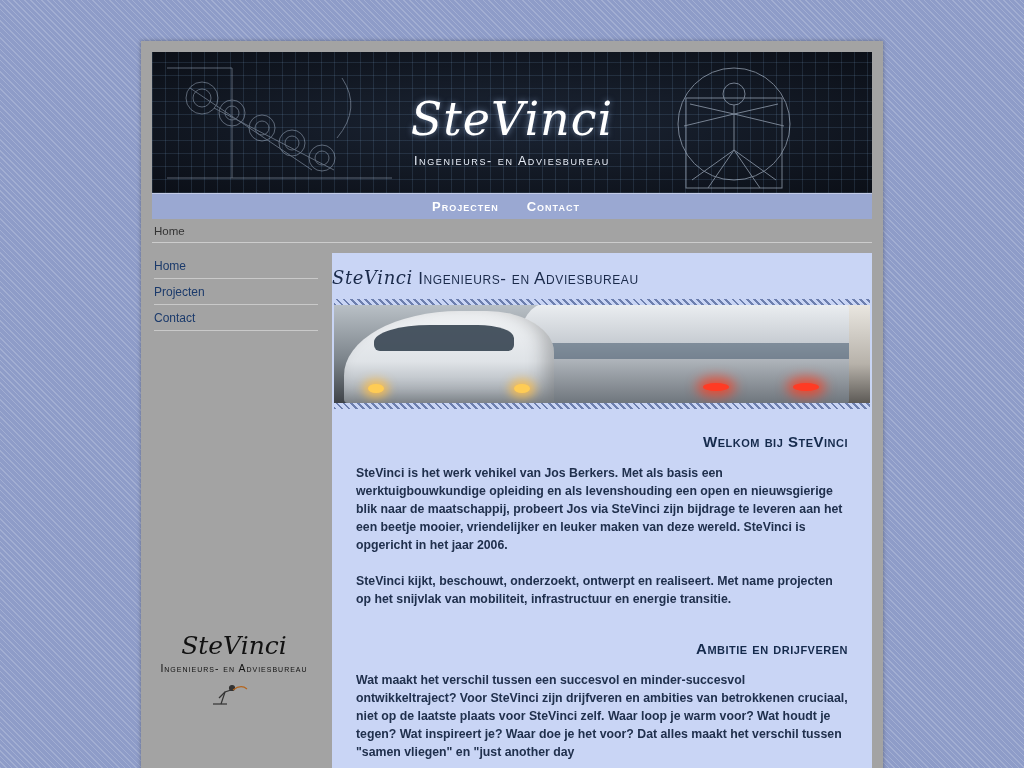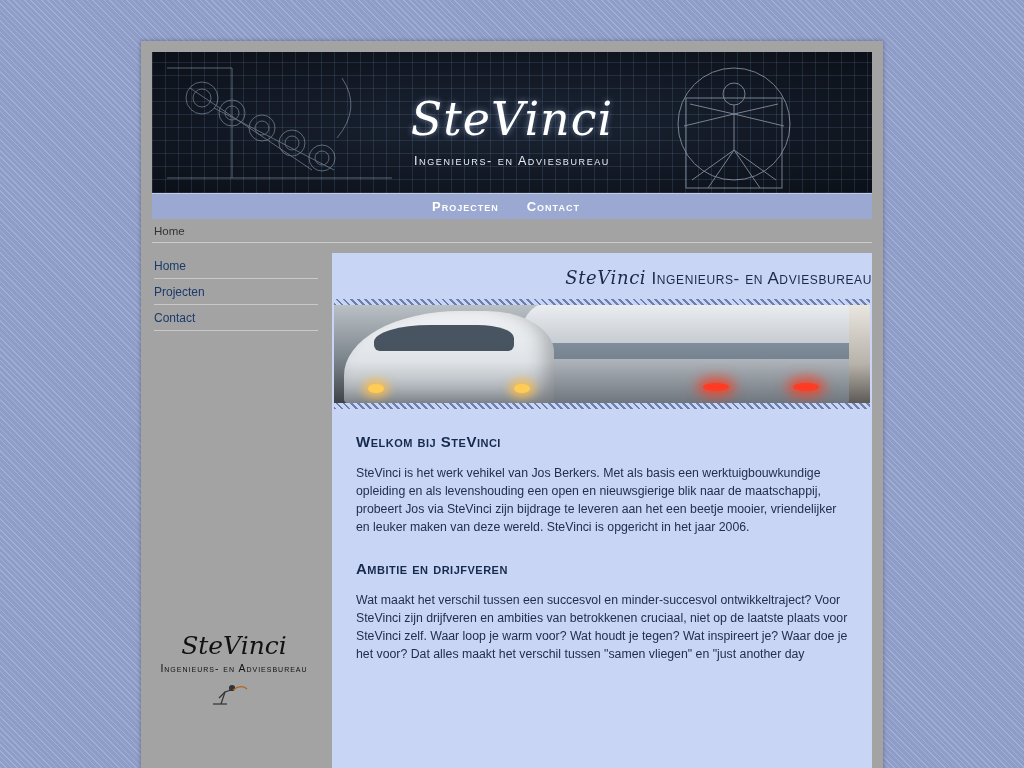--- a/index.html
+++ b/index.html
@@ -155,22 +155,22 @@
 
   
   .content {
     flex: 1 1 auto;
     margin-left: 14px;
     background: #c9d5f5;
     min-height: 520px;
     padding-bottom: 10px;
   }
   .content-head {
-    text-align: right;
-    padding: 14px 0 10px 0;
+    text-align: left;
+    padding: 14px 12px 10px 0;
     font-size: 17px;
     color: #1a2a4a;
     font-variant: small-caps;
     letter-spacing: 0.6px;
   }
   .content-head .sv {
     font-family: "DejaVu Serif", serif;
     font-style: italic;
     font-variant: normal;
     font-size: 18px;
@@ -232,27 +232,29 @@
   }
 
   .text-body { padding: 18px 24px 0 24px; }
   .text-body h2 {
     margin: 6px 0 14px 0;
     font-size: 15px;
     color: #152a4c;
     font-variant: small-caps;
     letter-spacing: 0.5px;
     font-weight: bold;
-  }
-  .text-body h2.second { margin-top: 24px; }
+    text-align: right;
+  }
+  .text-body h2.second { margin-top: 32px; }
   .text-body p {
     margin: 0 0 18px 0;
     font-size: 12.3px;
     line-height: 18px;
     color: #20304d;
+    font-weight: bold;
   }
 </style>
 </head>
 <body>
 
 <div id="page">
 
   <div class="banner">
     <div class="grid"></div>
 
@@ -356,19 +358,20 @@
             <div class="lamp" style="left:24px;"></div>
             <div class="lamp" style="right:24px;"></div>
           </div>
         </div>
         <div class="hero-stripe-bot"></div>
       </div>
 
       <div class="text-body">
         <h2>Welkom bij SteVinci</h2>
         <p>SteVinci is het werk vehikel van Jos Berkers. Met als basis een werktuigbouwkundige opleiding en als levenshouding een open en nieuwsgierige blik naar de maatschappij, probeert Jos via SteVinci zijn bijdrage te leveren aan het een beetje mooier, vriendelijker en leuker maken van deze wereld. SteVinci is opgericht in het jaar 2006.</p>
+        <p>SteVinci kijkt, beschouwt, onderzoekt, ontwerpt en realiseert. Met name projecten op het snijvlak van mobiliteit, infrastructuur en energie transitie.</p>
         <h2 class="second">Ambitie en drijfveren</h2>
         <p>Wat maakt het verschil tussen een succesvol en minder-succesvol ontwikkeltraject? Voor SteVinci zijn drijfveren en ambities van betrokkenen cruciaal, niet op de laatste plaats voor SteVinci zelf. Waar loop je warm voor? Wat houdt je tegen? Wat inspireert je? Waar doe je het voor? Dat alles maakt het verschil tussen "samen vliegen" en "just another day</p>
       </div>
     </div>
 
   </div>
 </div>
 
 </body></html>

